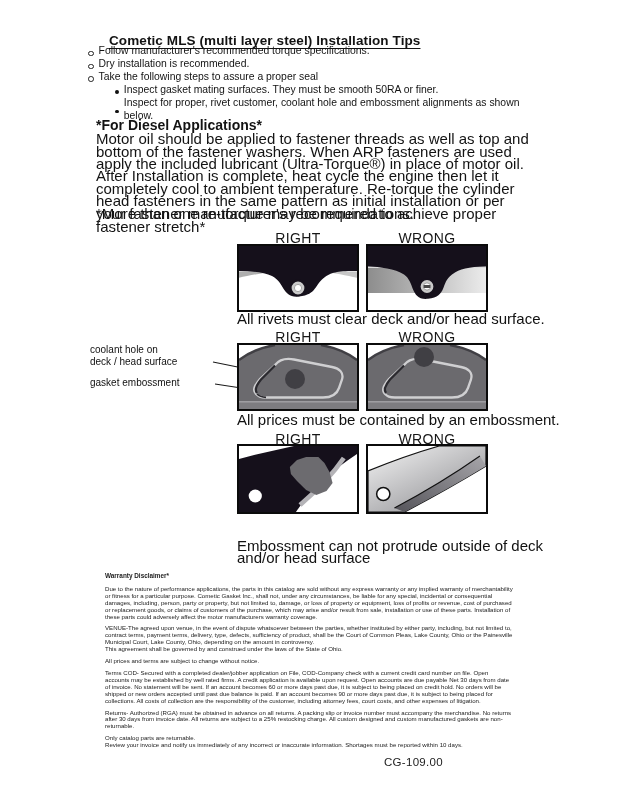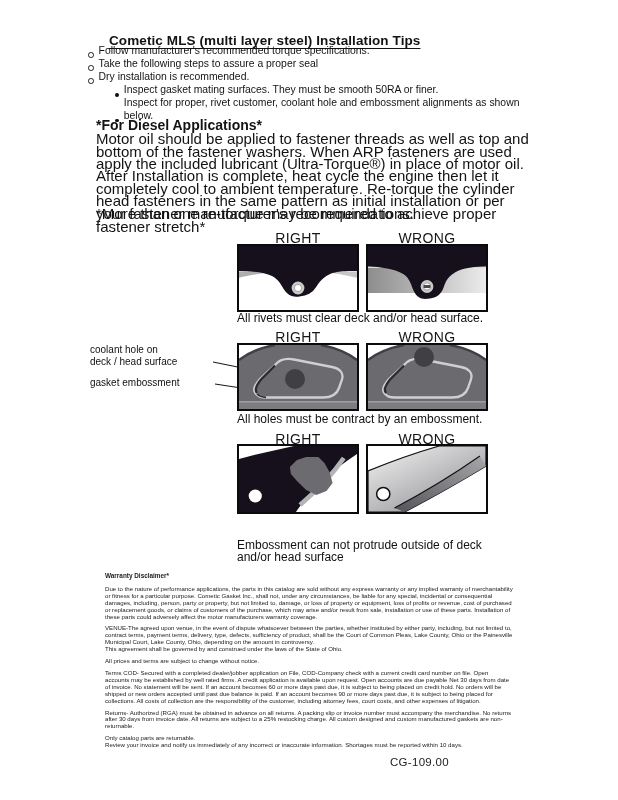--- a/index.html
+++ b/index.html
@@ -1,59 +1,59 @@
 <!DOCTYPE html>
 <html><head>
 <meta charset="utf-8">
 <style>
   html,body{margin:0;padding:0;background:#ffffff;}
   body{width:618px;height:800px;position:relative;font-family:"Liberation Sans","DejaVu Sans",sans-serif;color:#131313;}
   .page{position:absolute;inset:0;background:#ffffff;overflow:hidden;}
   .title{position:absolute;left:96px;top:20px;font-size:13.5px;font-weight:bold;margin:13px;
          text-decoration:underline;text-decoration-thickness:1.4px;text-underline-offset:3px;letter-spacing:.1px;}
   .tips{position:absolute;left:88px;top:45px;width:450px;font-size:10.4px;line-height:12.9px;}
-  .b-item{display:flex;align-items:flex-end;}
+  .b-item{display:flex;align-items:center;}
   .o-dot{flex:0 0 auto;width:3.6px;height:3.6px;border:1px solid #222;border-radius:50%;margin:4px 5px 0 0;}
   .f-dot{flex:0 0 auto;width:3.8px;height:3.8px;background:#111;border-radius:50%;margin:4px 5px 0 0;}
   .sub{margin-left:27px;}
   .diesel-h{position:absolute;left:96px;top:117px;font-size:14px;font-weight:bold;margin:0;}
   .para{position:absolute;left:96px;width:438px;font-size:15px;line-height:12.6px;margin:0;}
   .p1{top:133px;} .p2{top:170px;} .p3{top:208px;}
   .dlabel{position:absolute;width:122px;text-align:center;font-size:14px;letter-spacing:.4px;color:#161616;}
   .dbox{position:absolute;width:118px;height:64px;border:2px solid #0b0b0b;background:#fff;}
   .dbox svg{display:block;width:100%;height:100%;}
   .dbox3{height:66px;}
-  .caption{position:absolute;left:237px;font-size:12px;line-height:11.8px;color:#111;}
+  .caption{position:absolute;left:237px;font-size:15px;line-height:11.8px;color:#111;}
   .ann{position:absolute;left:90px;width:122px;text-align:left;font-size:10px;line-height:11.5px;color:#111;}
   .pre{white-space:pre-line;}
   .leader{position:absolute;left:205px;top:350px;width:100px;height:50px;}
   .legal{position:absolute;left:105px;top:573px;width:409px;font-size:6.1px;line-height:6.9px;color:#1b1b1b;}
   .legal h2{font-size:6.4px;margin:0 0 6px 0;}
   .legal p{margin:0 0 5px 0;}
-  .code{position:absolute;left:384px;top:756px;font-size:11.5px;color:#222;letter-spacing:.3px;margin-left:6px;}
+  .code{position:absolute;left:384px;top:756px;font-size:11.5px;color:#222;letter-spacing:.3px;}
 </style>
 </head>
 <body>
 
 <div class="page">
 
   <h1 class="title">Cometic MLS (multi layer steel) Installation Tips</h1>
 
   <div class="tips">
     <div class="b-item">
         <span class="o-dot"></span>
         <span>Follow manufacturer's recommended torque specifications.</span>
       </div>
     <div class="b-item">
         <span class="o-dot"></span>
-        <span>Take the following steps to assure a proper seal</span>
+        <span>Dry installation is recommended.</span>
       </div>
     <div class="b-item">
         <span class="o-dot"></span>
-        <span>Dry installation is recommended.</span>
+        <span>Take the following steps to assure a proper seal</span>
       </div>
     <div class="b-item sub">
         <span class="f-dot"></span>
         <span>Inspect gasket mating surfaces.  They must be smooth 50RA or finer.</span>
       </div>
     <div class="b-item sub">
         <span class="f-dot"></span>
         <span>Inspect for proper, rivet customer, coolant hole and embossment alignments as shown below.</span>
       </div>
   </div>
@@ -135,21 +135,21 @@
       <path d="M0,0 L36,0 C22,2.5 9,8 0,15 Z" fill="#ffffff"></path>
       <path d="M118,0 L82,0 C96,2.5 109,8 118,15 Z" fill="#ffffff"></path>
       <path d="M36,0 C22,2.5 9,8 0,15" stroke="#403f44" stroke-width="2.4" fill="none"></path>
       <path d="M82,0 C96,2.5 109,8 118,15" stroke="#403f44" stroke-width="2.4" fill="none"></path>
       <path d="M17,49 C13,45 16,40 21,34 L36,20 C40,15 47,13 55,14.5 L93,22 C101,23.5 105,28 103,34.5 L100,43 C98,49 92,52.5 84,52.5 L27,52.5 C21,52.5 19.5,51.5 17,49 Z" stroke="#cfcfd1" stroke-width="2.3" fill="none"></path>
       <path d="M18,48 C15,44.5 17.5,40 22,34.5 L36,20.5" stroke="#2b2a2f" stroke-width="2.3" fill="none"></path>
       <circle cx="56" cy="12" r="10" fill="#403f44"></circle>
     </svg>
   </div>
 
-  <div class="caption" style="top:414px;">All holes must be contract by an embossment.</div>
+  <div class="caption" style="top:414px;">All prices must be contained by an embossment.</div>
 
   <div class="dlabel" style="left:237px;top:431px;">RIGHT</div>
   <div class="dlabel" style="left:366px;top:431px;">WRONG</div>
 
   <div class="dbox dbox3" style="left:237px;top:444px;">
     <svg viewBox="0 0 116 66" preserveAspectRatio="none">
       <rect x="0" y="0" width="116" height="66" fill="#ffffff"></rect>
       <path d="M0,13 C18,8 36,4 54,0 L116,0 L116,8 C92,24 70,44 56,66 L0,66 Z" fill="#15101b"></path>
       <path d="M60,59 C76,45 93,27 103,12" stroke="#b4b3b7" stroke-width="4.5" fill="none"></path>
       <polygon points="50,21 57,14 66,11 78,11 84,17 89,26 92,37 86,45 76,49 66,44 57,35 51,28" fill="#6c6b6f"></polygon>

